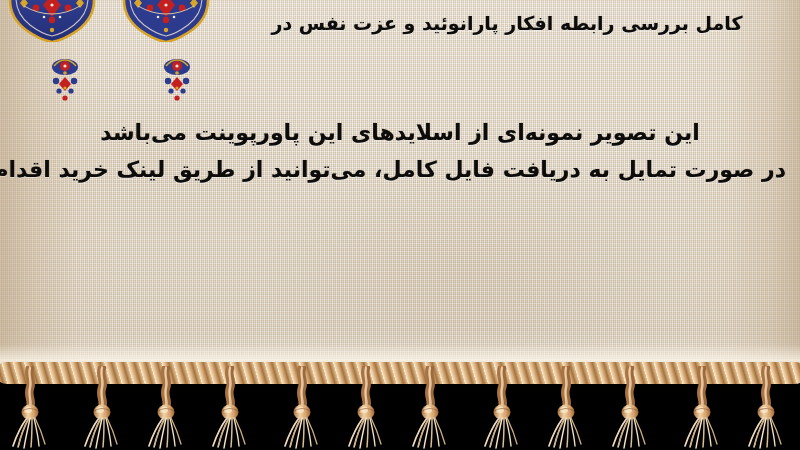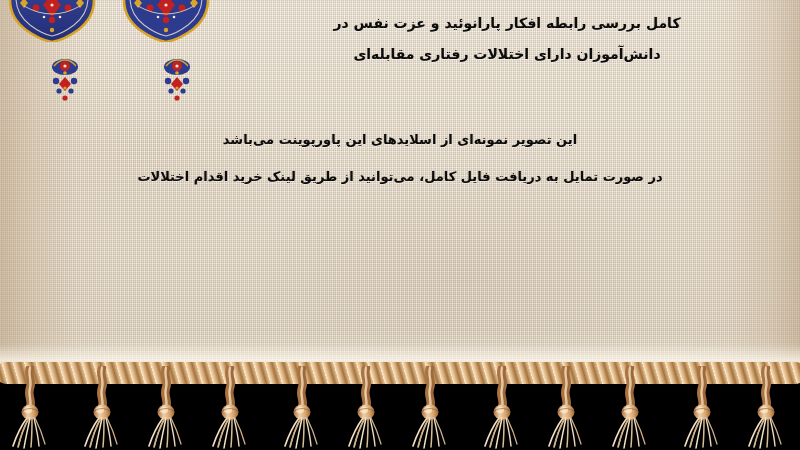--- a/index.html
+++ b/index.html
@@ -75,27 +75,27 @@
     direction:rtl;unicode-bidi:bidi-override;
     text-align:center;
     color:#0d0c0a;
     font-family:"DejaVu Sans","Liberation Sans",sans-serif;
     font-weight:700;
     text-shadow:0 1px 0 rgba(255,255,255,.45), 0 0 1px rgba(0,0,0,.35);
     white-space:nowrap;
   }
   #title{
     right:36px;left:250px;top:8px;
-    font-size:14px;line-height:31px;
+    font-size:19px;line-height:31px;
     letter-spacing:0px;
   }
   #title .tline{display:block;}
   #body{
-    right:14px;left:14px;top:121px;
-    font-size:13px;line-height:37px;
+    right:14px;left:14px;top:114px;
+    font-size:22px;line-height:37px;
   }
   #body .bline{display:block;}
 
   
   .fringe-band{
     position:absolute;left:0;top:368px;width:800px;height:82px;
     background:
       linear-gradient(180deg,
         rgba(30,22,14,.85) 0px,
         #0a0705 6px,
@@ -258,21 +258,20 @@
       <g fill="#d9a528">
         <circle cx="17" cy="15" r="1.8"></circle>
         <circle cx="17" cy="30" r="1.6"></circle>
       </g>
       <circle cx="17" cy="8" r="1.6" fill="#f2e7d2"></circle>
     </svg>
   </div>
 
   <div class="txt" id="title">
     <span class="tline">کامل بررسی رابطه افکار پارانوئید و عزت نفس در</span>
-    <span class="tline">دانش‌آموزان دارای اختلالات رفتاری مقابله‌ای</span>
   </div>
 
   <div class="txt" id="body">
     <span class="bline">این تصویر نمونه‌ای از اسلایدهای این پاورپوینت می‌باشد</span>
     <span class="bline">در صورت تمایل به دریافت فایل کامل، می‌توانید از طریق لینک خرید اقدام اختلالات</span>
   </div>
 
   <div class="band-top-glow"></div>
   <div class="fringe-band"></div>
   <div class="cord"></div>

